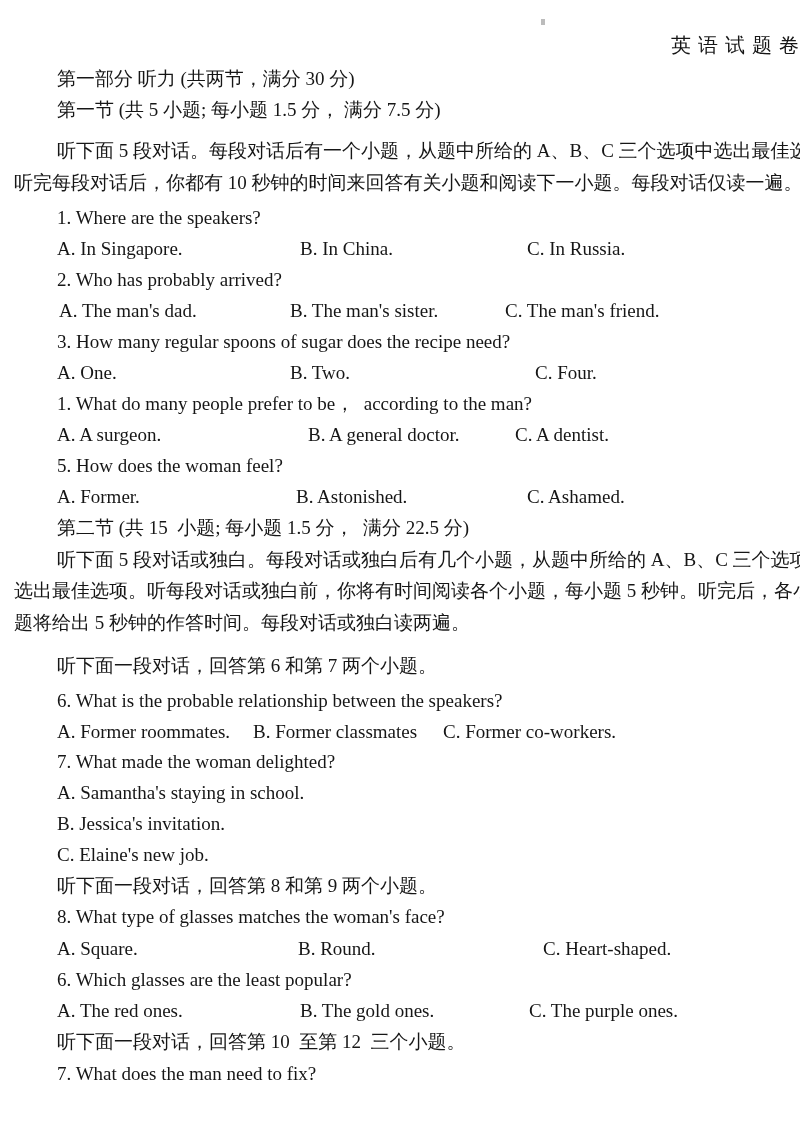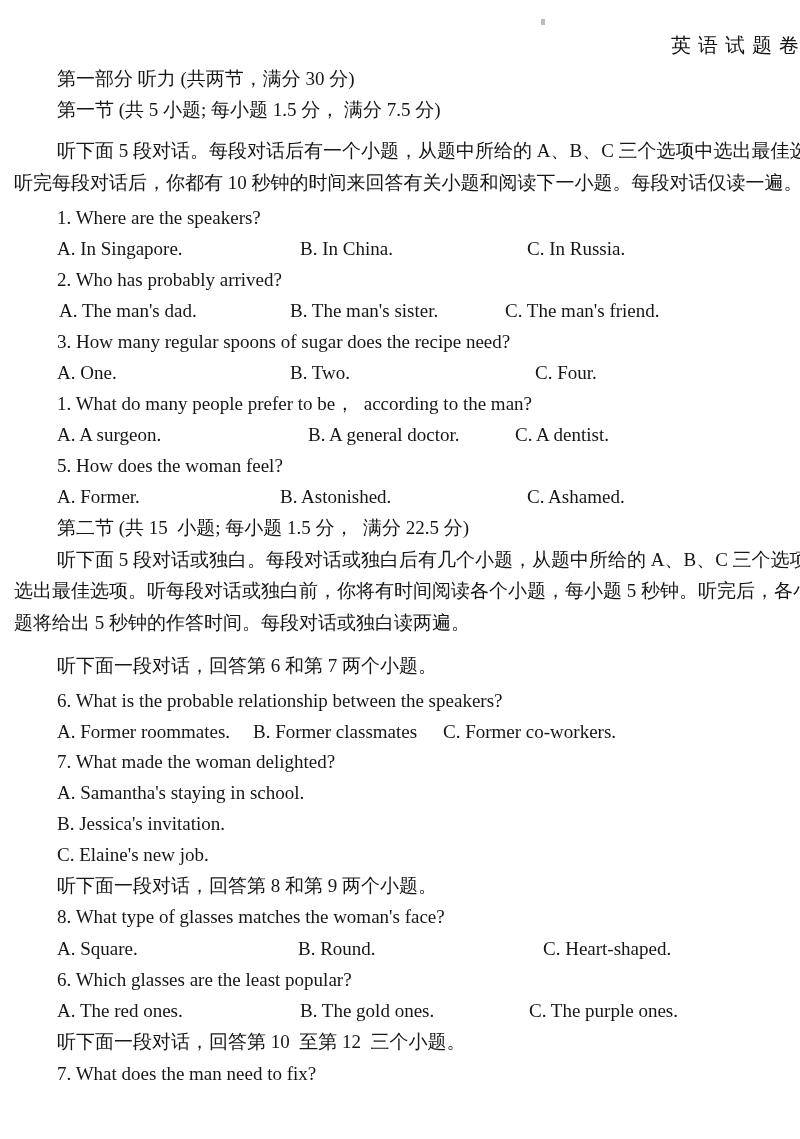--- a/index.html
+++ b/index.html
@@ -68,21 +68,21 @@
   <div class="line" style="top:393px">1. What do many people prefer to be，  according to the man?</div>
   <div class="line row" style="top:424px">
     <span class="opt" style="left:57px">A. A surgeon.</span>
     <span class="opt" style="left:308px">B. A general doctor.</span>
     <span class="opt" style="left:515px">C. A dentist.</span>
   </div>
 
   <div class="line" style="top:455px">5. How does the woman feel?</div>
   <div class="line row" style="top:486px">
     <span class="opt" style="left:57px">A. Former.</span>
-    <span class="opt" style="left:280px">B. Astonished.</span>
+    <span class="opt" style="left:296px">B. Astonished.</span>
     <span class="opt" style="left:527px">C. Ashamed.</span>
   </div>
 
   <div class="line" style="top:517px">第二节 (共 15  小题; 每小题 1.5 分，  满分 22.5 分)</div>
   <div class="line" style="top:549px">听下面 5 段对话或独白。每段对话或独白后有几个小题，从题中所给的 A、B、C 三个选项中</div>
   <div class="line flush" style="top:580px">选出最佳选项。听每段对话或独白前，你将有时间阅读各个小题，每小题 5 秒钟。听完后，各小</div>
   <div class="line flush" style="top:612px">题将给出 5 秒钟的作答时间。每段对话或独白读两遍。</div>
 
   <div class="line" style="top:655px">听下面一段对话，回答第 6 和第 7 两个小题。</div>
 

